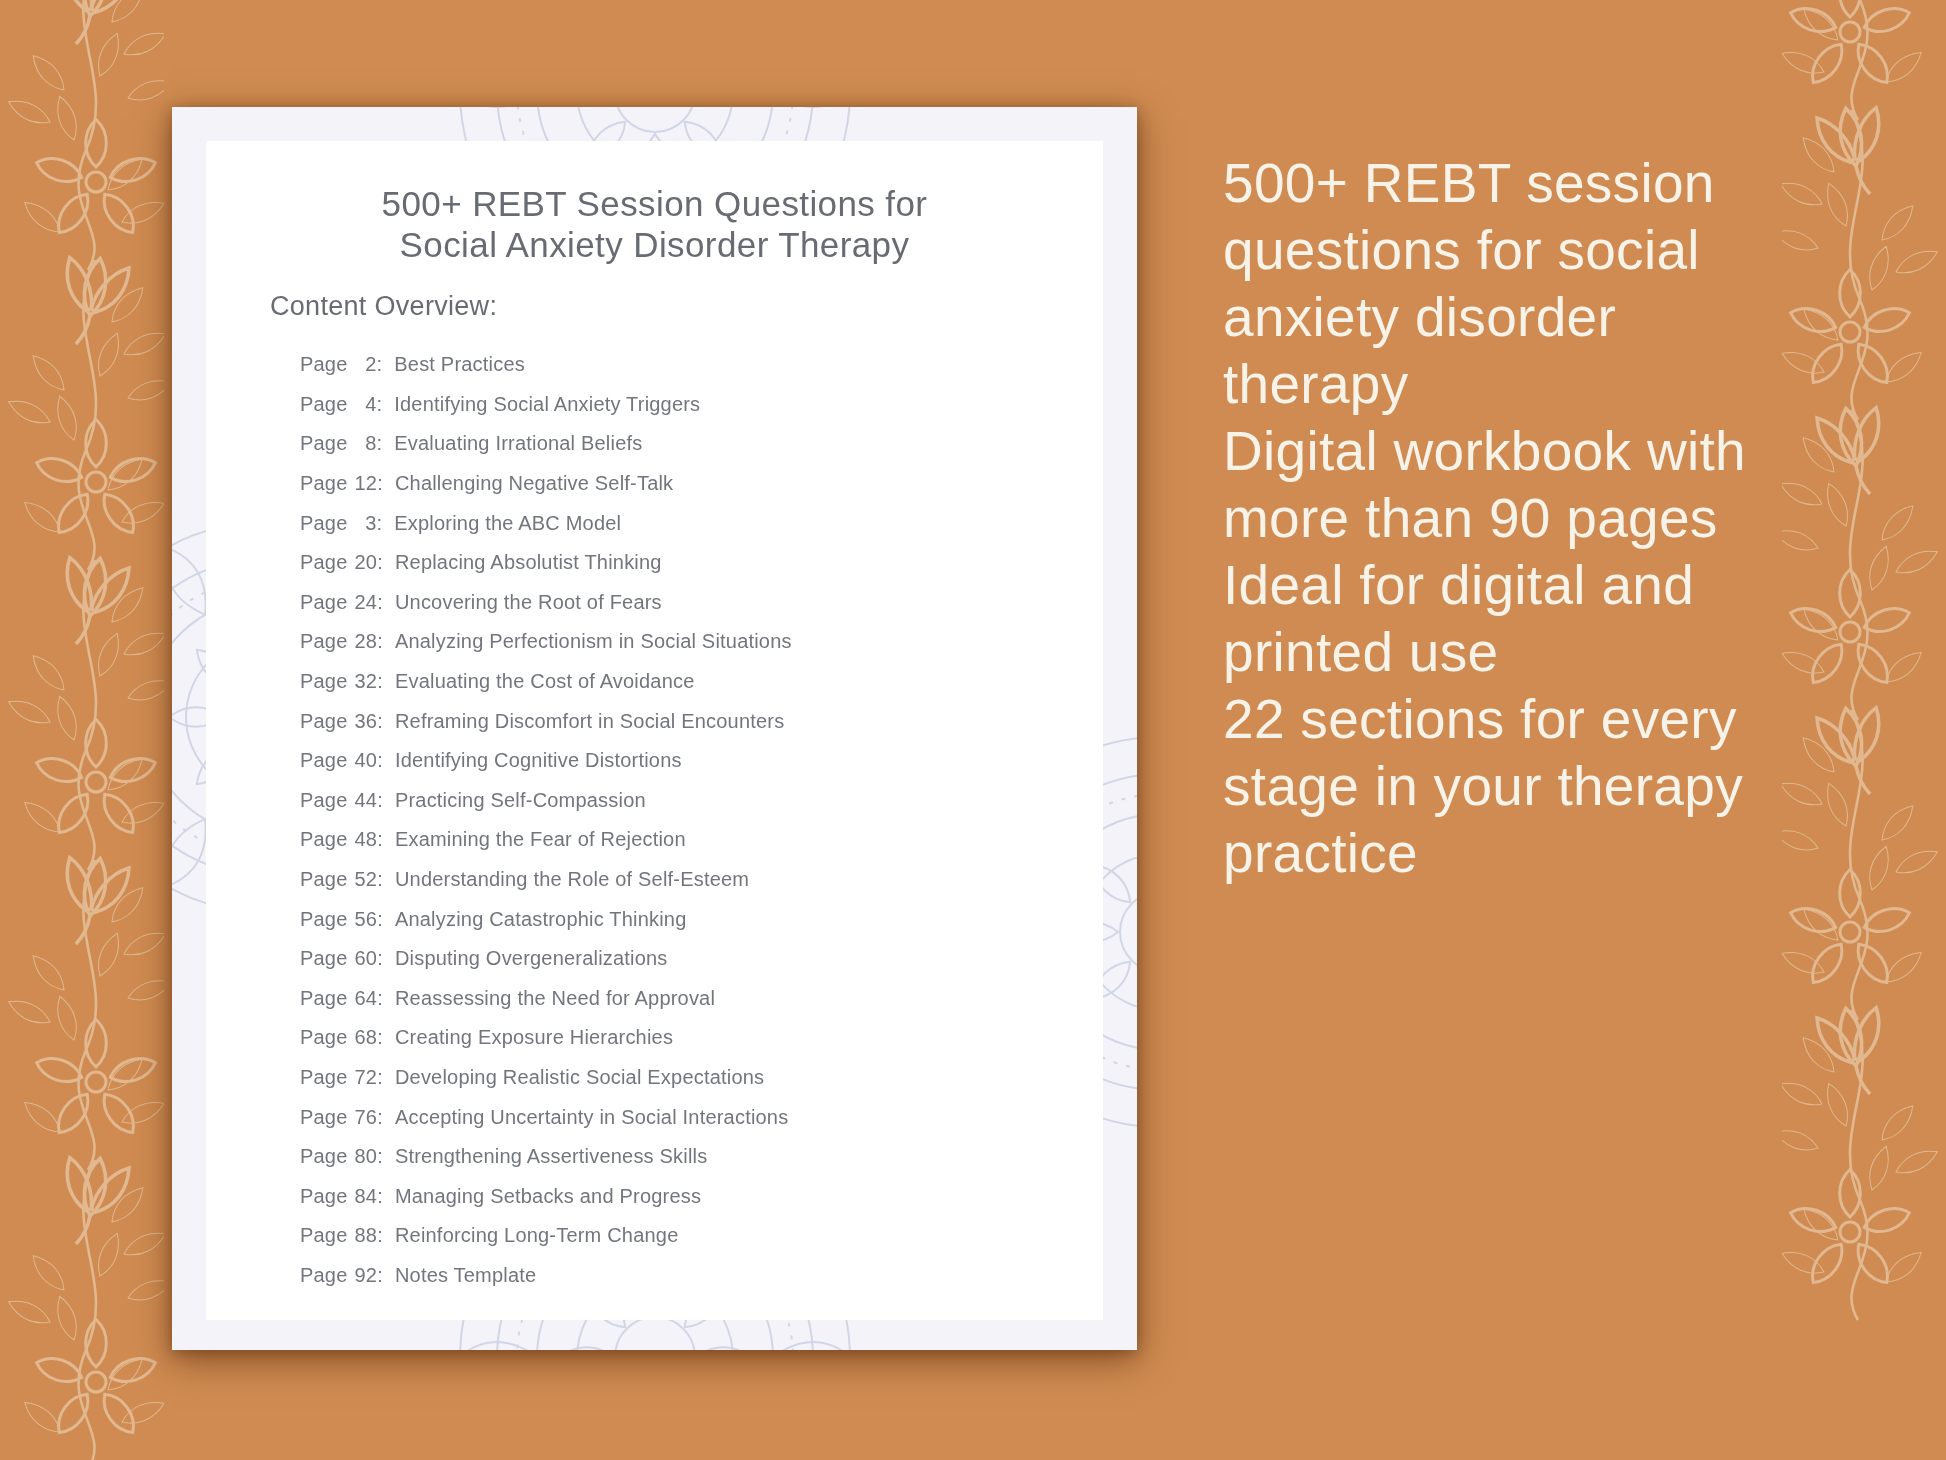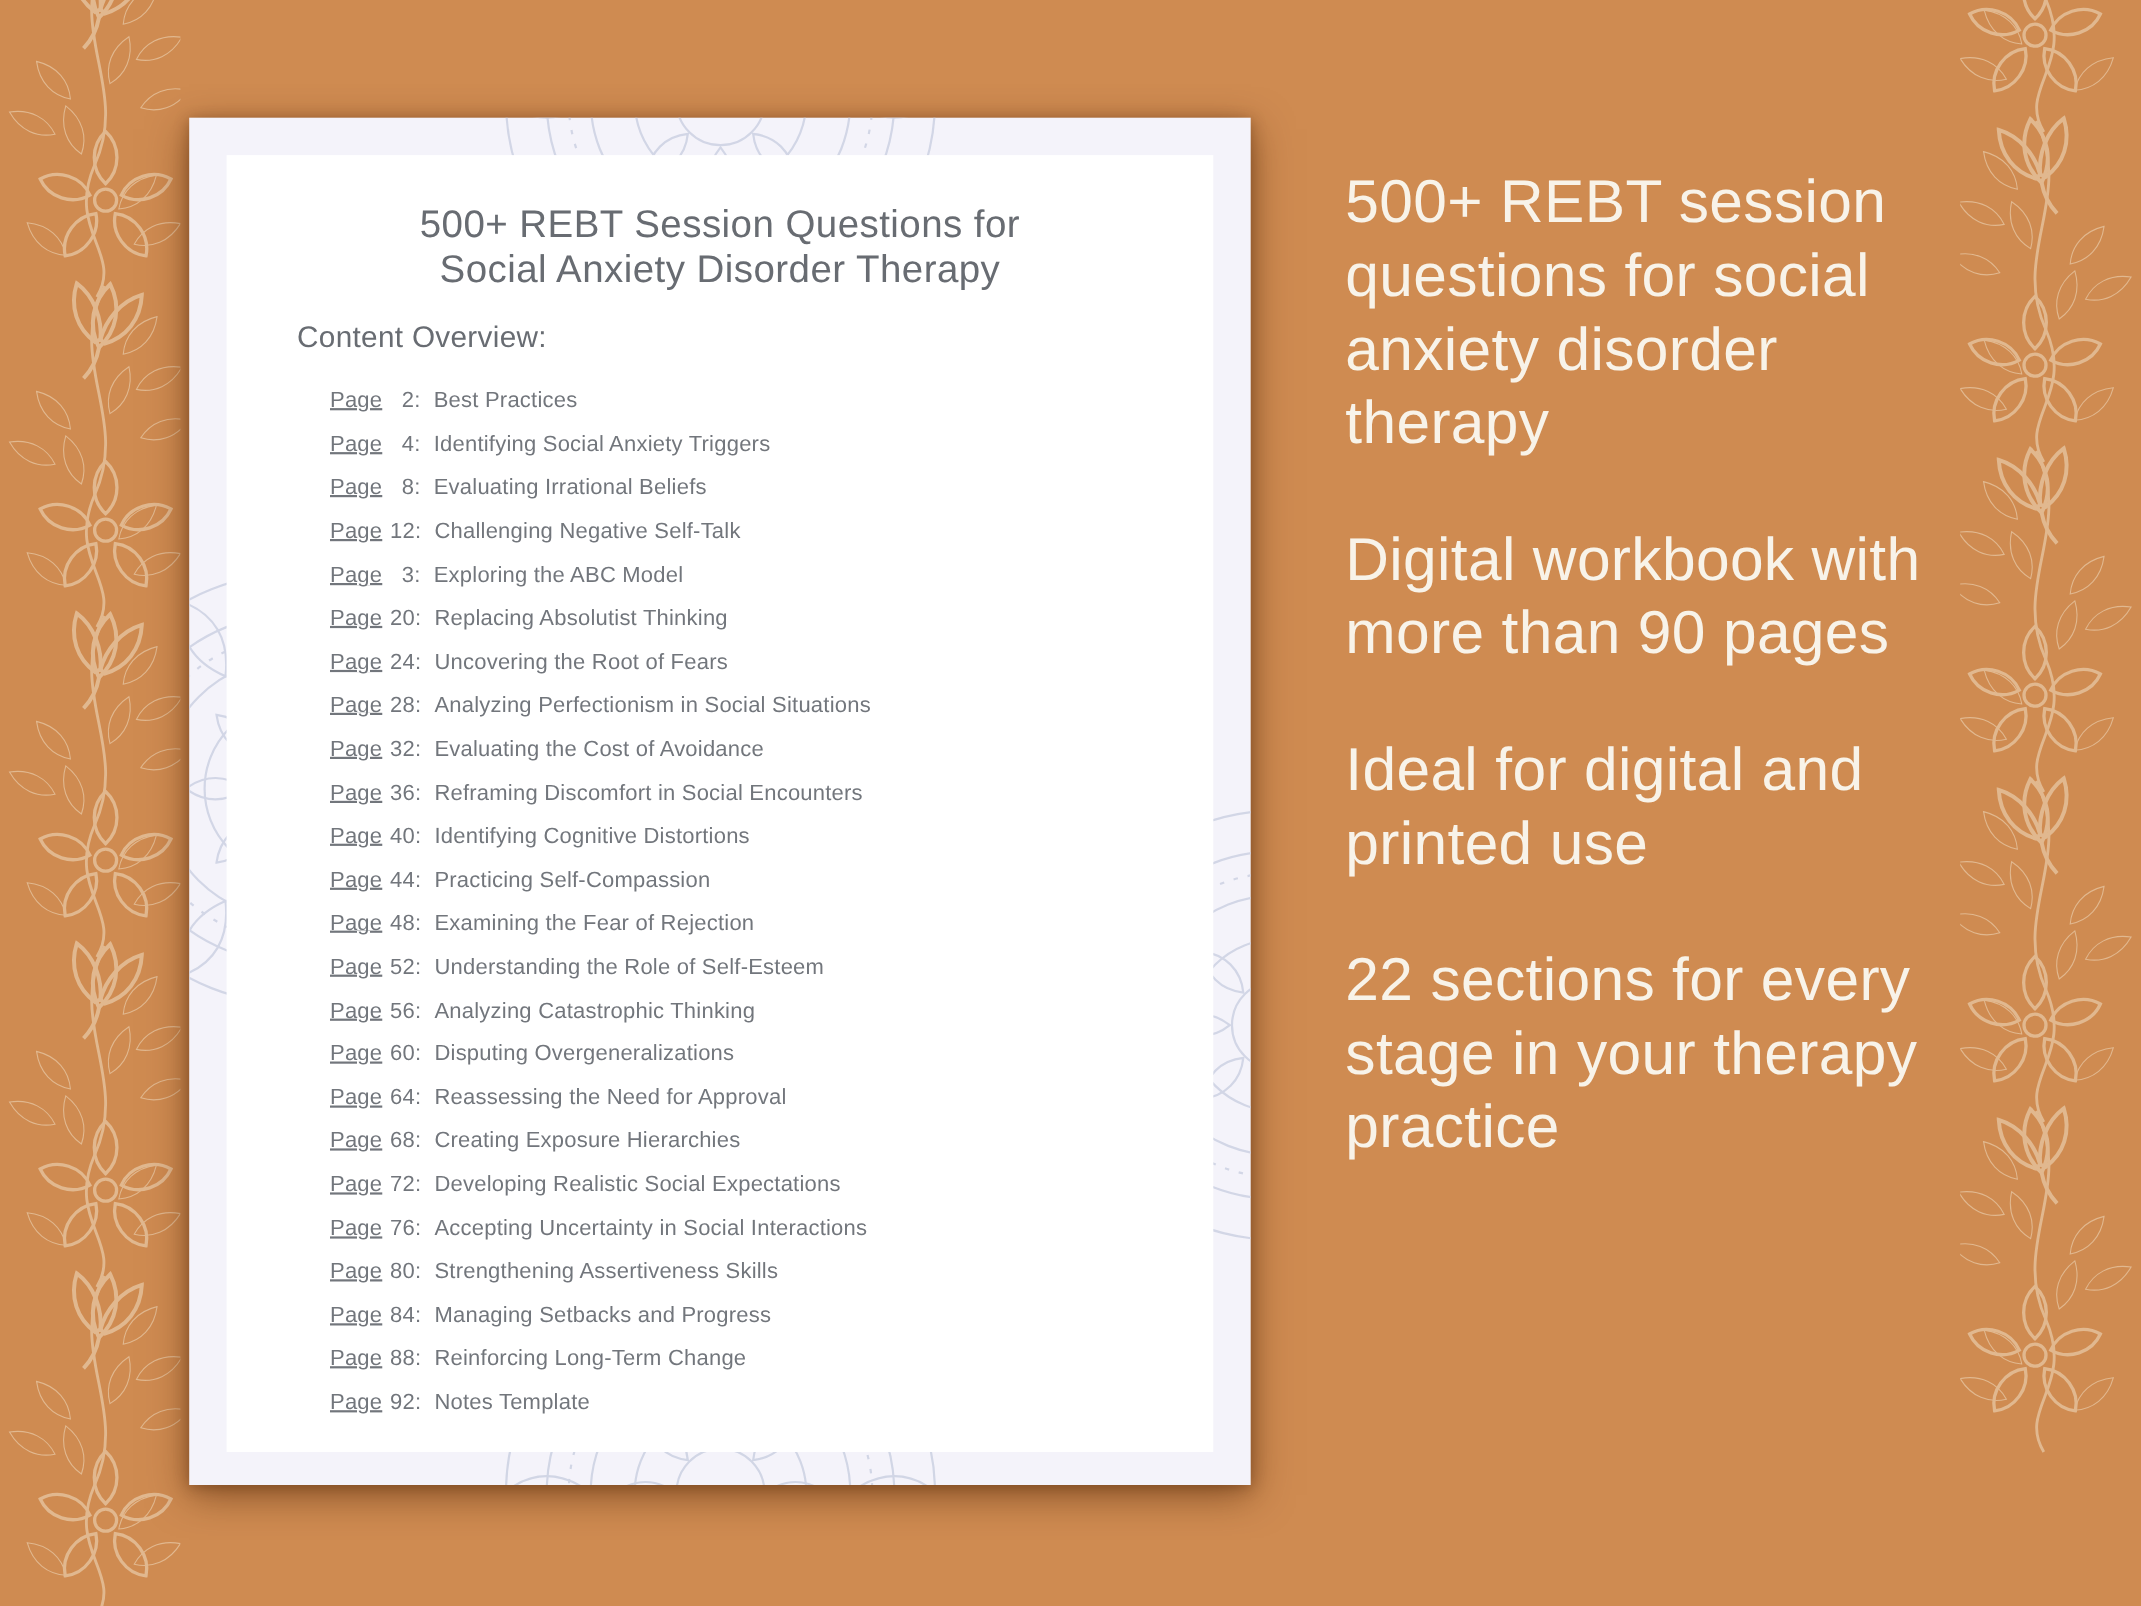--- a/index.html
+++ b/index.html
@@ -38,27 +38,27 @@
   }
   .overview-heading{
     position:absolute;top:150px;left:64px;
     font-size:27px;color:#686c72;letter-spacing:.3px;
   }
   .toc{position:absolute;top:204px;left:94px;right:40px;}
   .toc-row{
     height:39.6px;display:flex;align-items:center;
     font-size:20px;color:#72767c;letter-spacing:.2px;white-space:nowrap;
   }
-  .toc-word{margin-right:7px;text-decoration:underline;}
+  .toc-word{margin-right:7px;}
   .toc-num{min-width:22px;text-align:right;}
   .toc-sep{margin-right:12px;}
   
   .benefits{
     position:absolute;left:1223px;top:150px;width:660px;
-    display:flex;flex-direction:column;gap:57px;
+    display:flex;flex-direction:column;
   }
   .benefit{
     margin:0;
     font-size:55px;line-height:67px;letter-spacing:.3px;
     color:#f8f3e9;
     white-space:pre-line;
   }
   .defs-holder{position:absolute;width:0;height:0;overflow:hidden;}
 </style>
 </head>

